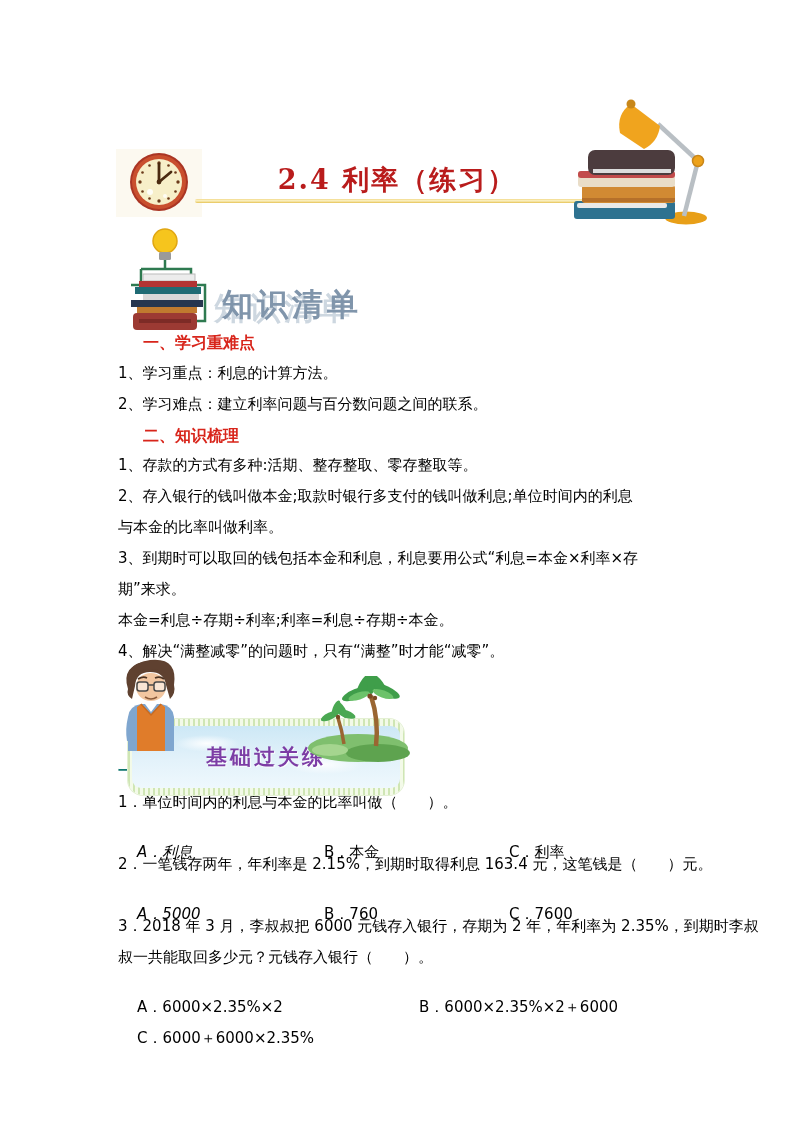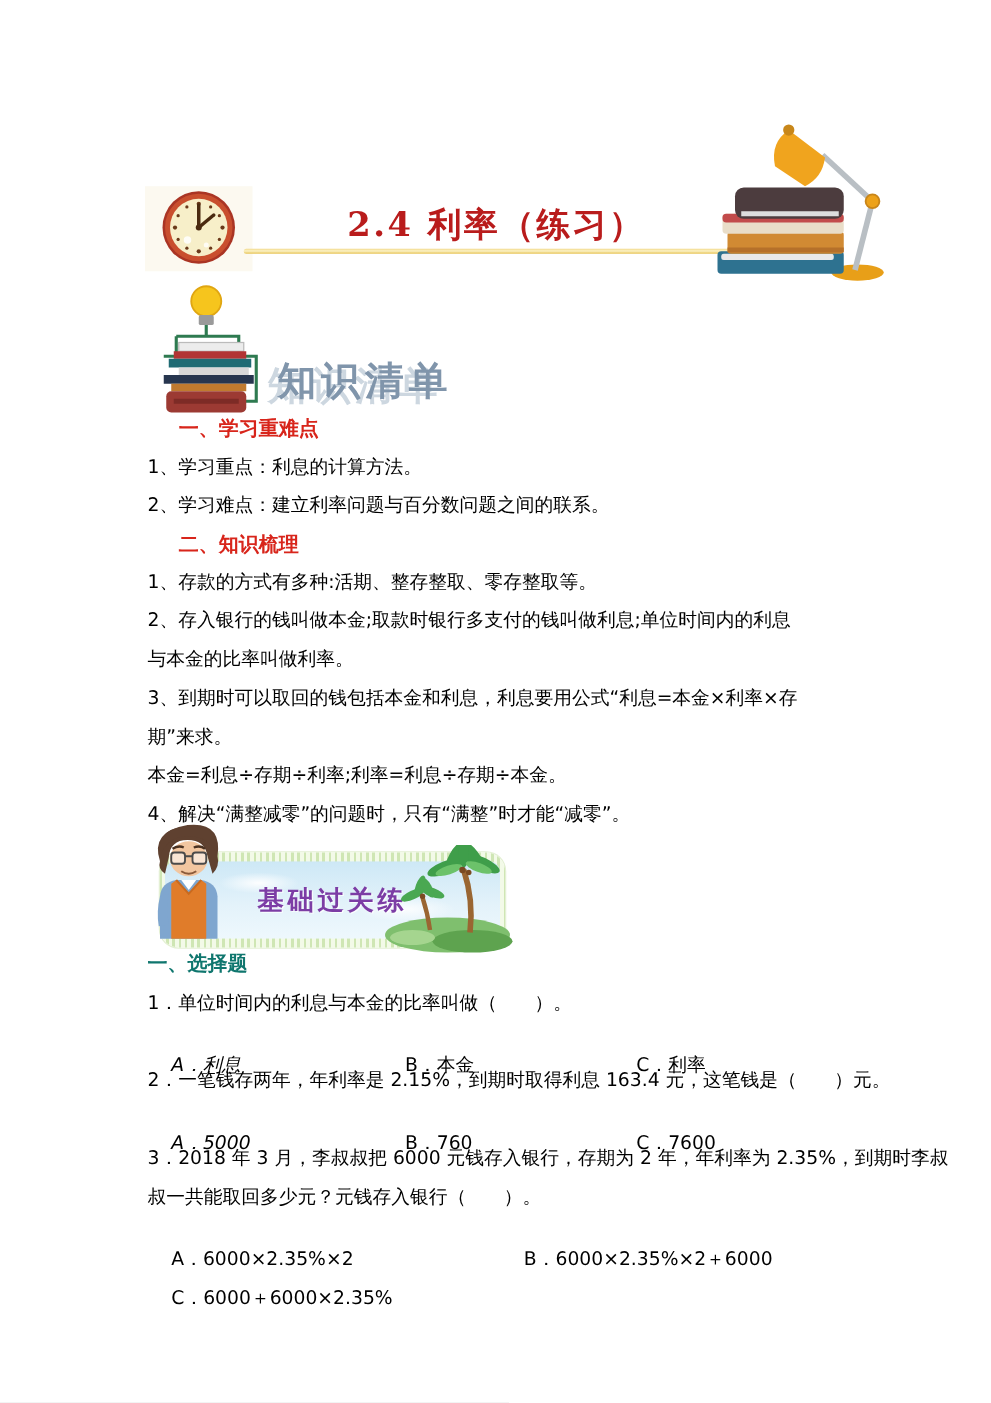--- a/index.html
+++ b/index.html
@@ -33,21 +33,21 @@
     position:absolute;left:118px;width:600px;
     font-size:15px;line-height:19px;color:#000000;white-space:pre;
     font-family:"DejaVu Sans","Liberation Sans",sans-serif;
   }
   .heading{color:#d8251b;font-weight:bold;font-size:16px;margin-left:25px;}
   .qheading{font-weight:bold;color:#0f766e;font-size:16px;}
   .opt{display:inline-block;vertical-align:top;}
   .w187{width:187px;font-style:italic;} .w185{width:185px;} .w282{width:282px;}
   
   .practice-banner{
-    left:128px;top:682px;width:252px;height:52px;z-index:1;
+    left:128px;top:719px;width:252px;height:52px;z-index:1;
     border-radius:15px;padding:12px;
     background:repeating-linear-gradient(90deg,#cfe6b4 0 2px,#f3fae8 2px 5px);
     box-shadow:0 0 0 1px #e4f0d4;
   }
   .practice-banner-inner{
     position:absolute;left:4px;right:4px;top:7px;bottom:7px;
     border-radius:9px;
     background:
       radial-gradient(ellipse 46px 12px at 28% 28%,rgba(255,255,255,.95),rgba(255,255,255,0) 70%),
       radial-gradient(ellipse 56px 14px at 72% 62%,rgba(255,255,255,.85),rgba(255,255,255,0) 70%),

